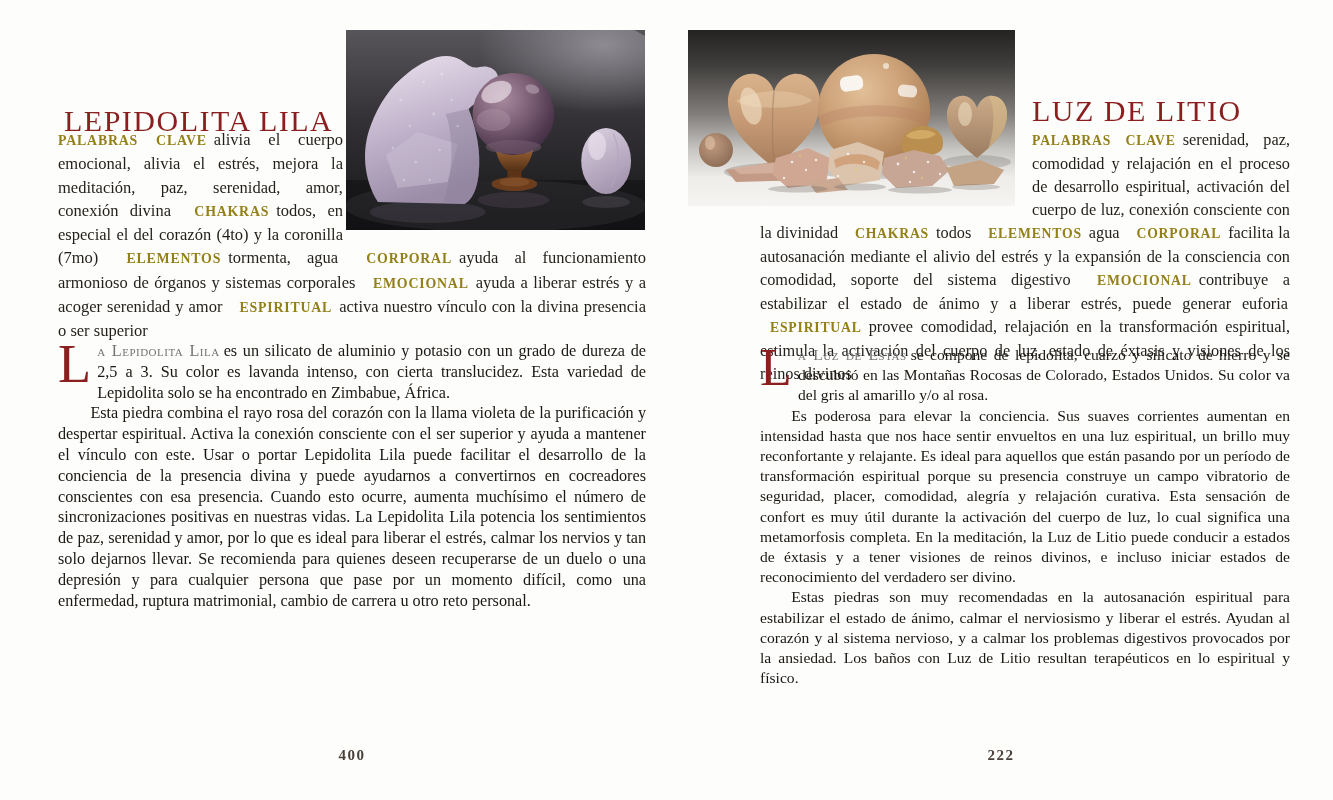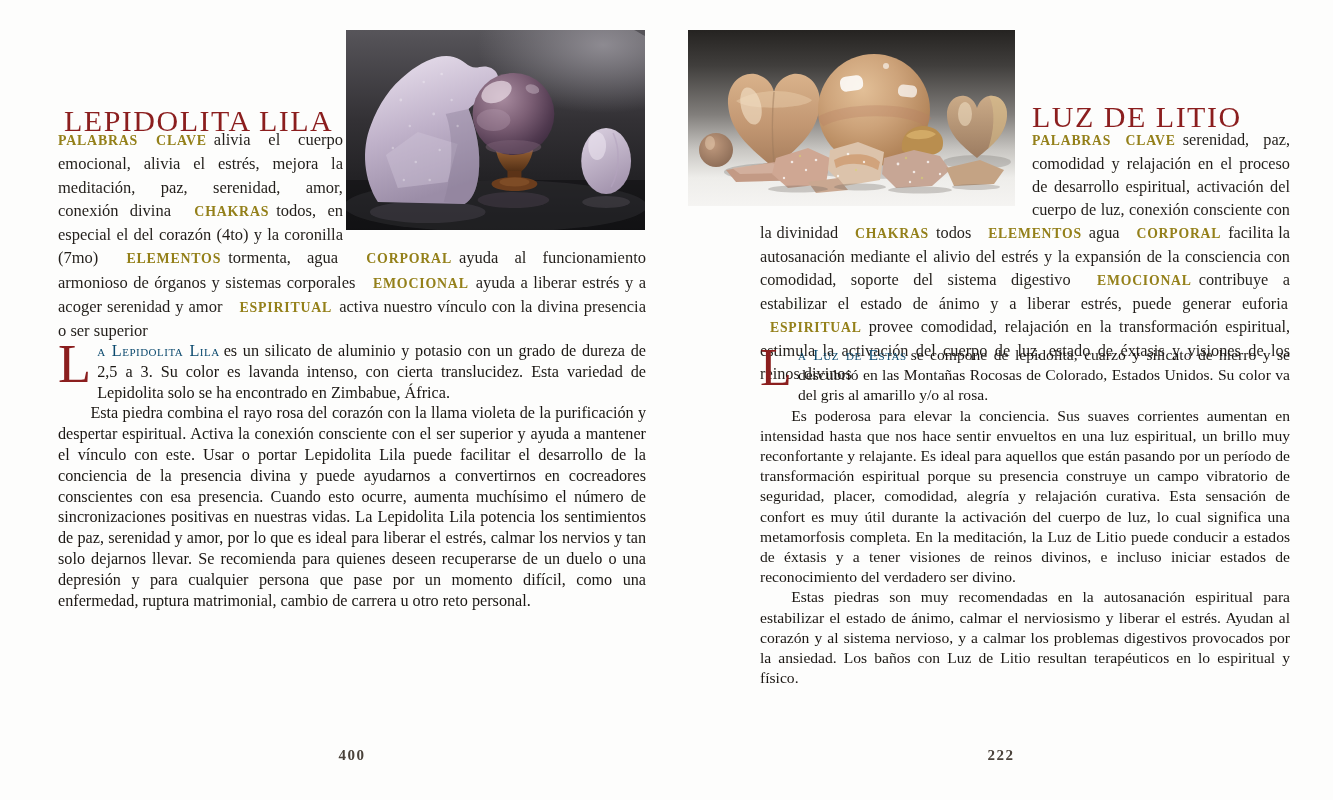--- a/index.html
+++ b/index.html
@@ -2,21 +2,21 @@
 <html><head>
 <meta charset="utf-8">
 <style>
   html,body{margin:0;padding:0;}
   body{width:1333px;height:800px;background:#ffffff;font-family:"Liberation Serif", serif;color:#1b1713;}
   .spread{position:relative;width:1333px;height:800px;background:#fdfdfc;overflow:hidden;}
 
   
   .page-title{position:absolute;font-size:30px;letter-spacing:1.5px;color:#8b1e1e;font-weight:normal;white-space:nowrap;}
   .title-left{left:64px;top:84px;}
-  .title-right{left:1032px;top:80px;text-align:center;}
+  .title-right{left:1032px;top:74px;text-align:center;}
 
   
   .photo{position:absolute;display:block;}
   .photo-left{left:346px;top:30px;width:299px;height:200px;}
   .photo-right{left:688px;top:30px;width:327px;height:176px;}
   .photo svg{display:block;width:100%;height:100%;}
 
   
   .kw{position:absolute;text-align:justify;color:#221e1a;}
   .kw-left{left:58px;top:128px;width:588px;font-size:16.5px;line-height:23.3px;}
@@ -27,21 +27,21 @@
   .kw-label + .kw-text{margin-right:2px;}
   .kw-text + .kw-label{margin-left:10px;margin-top:20px;}
 
   
   .body{position:absolute;text-align:justify;color:#1b1713;}
   .body-left{left:58px;top:341px;width:588px;font-size:16.2px;line-height:20.8px;}
   .body-right{left:760px;top:345px;width:530px;font-size:15.6px;line-height:20.2px;}
   .body p{margin:0;text-indent:2em;}
   .body p.opening{text-indent:0;}
   .dropcap{float:left;color:#8b1e1e;font-size:3.35em;line-height:0.76em;padding:3px 6px 0 0;}
-  .lead{font-variant:small-caps;color:#0c4a6e;letter-spacing:0.5px;margin-right:4px;}
+  .lead{font-variant:small-caps;color:#737373;letter-spacing:0.5px;margin-right:4px;}
 
   
   .pageno{position:absolute;top:747px;text-align:center;font-size:15px;font-weight:bold;letter-spacing:1.5px;color:#4a423a;}
   .pageno-left{left:58px;width:588px;}
   .pageno-right{left:736px;width:530px;}
 </style>
 </head>
 <body>
 
 <div class="spread">

